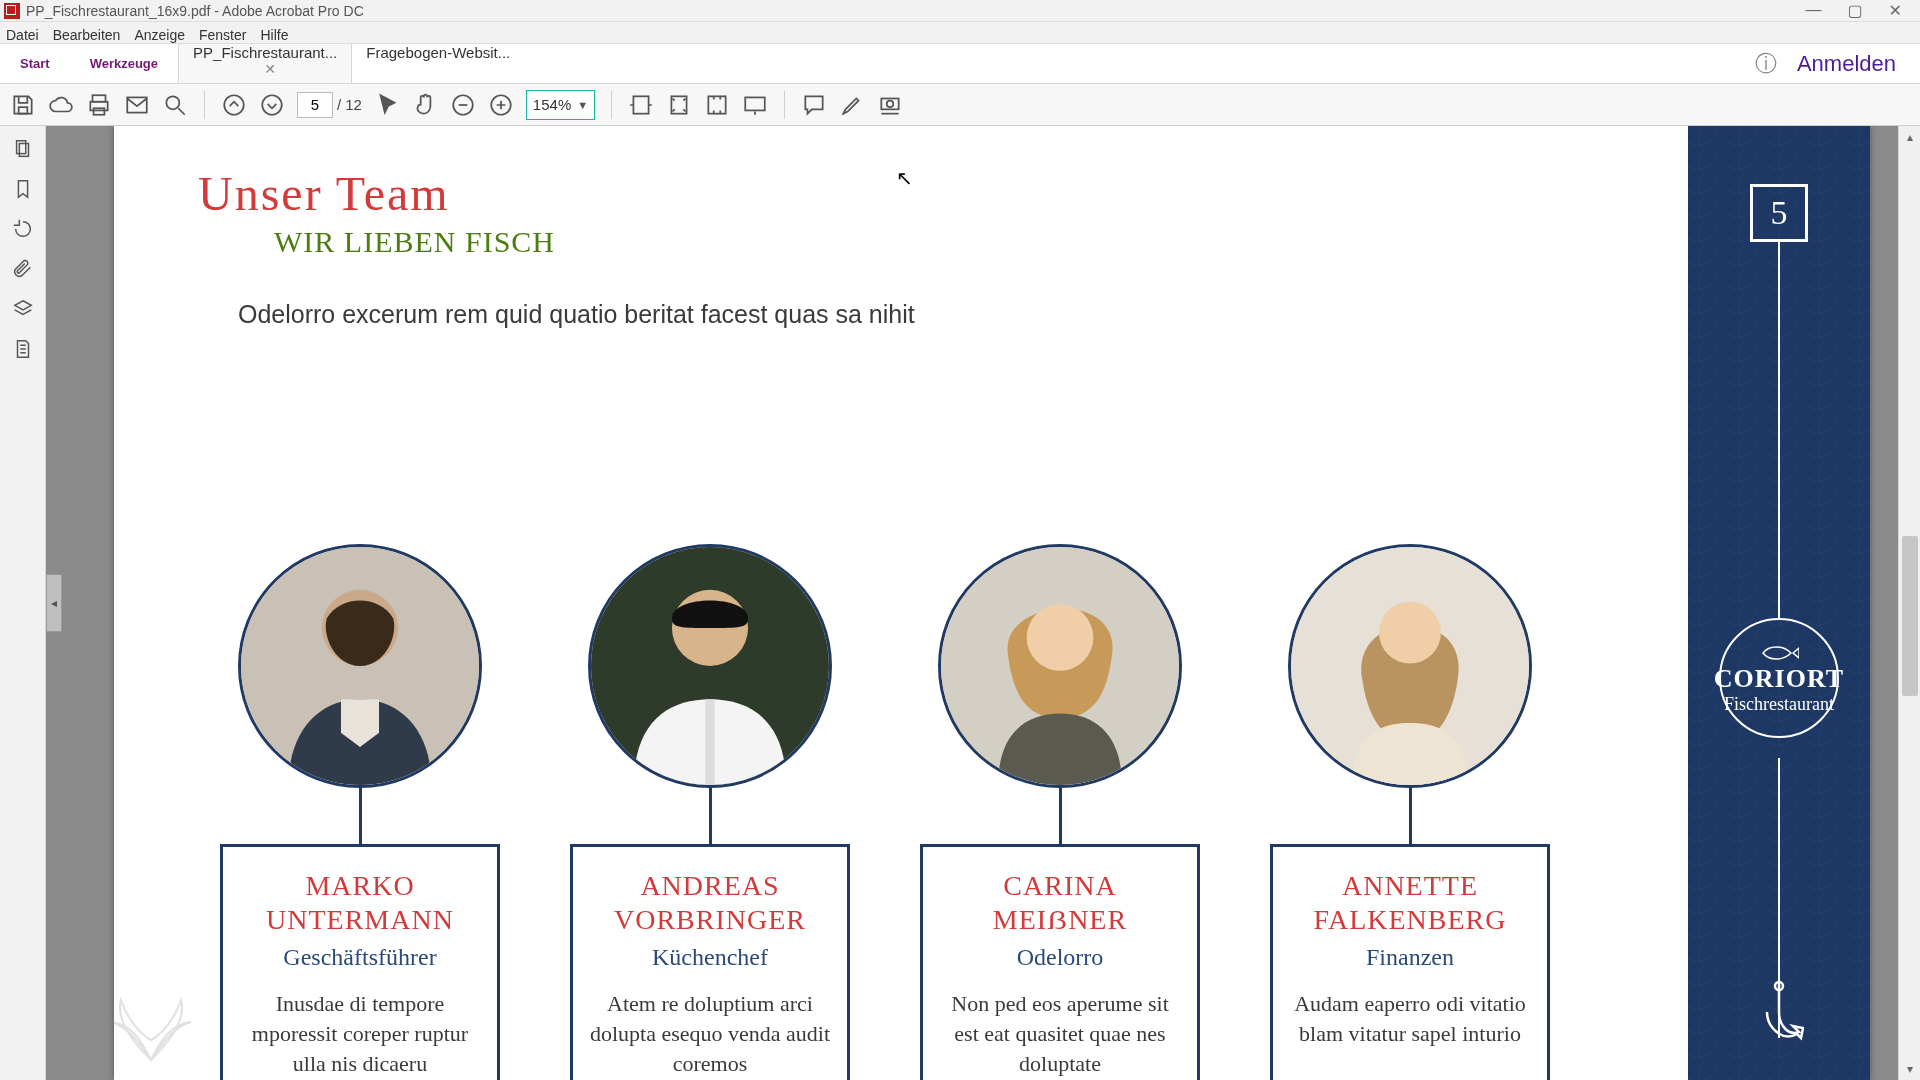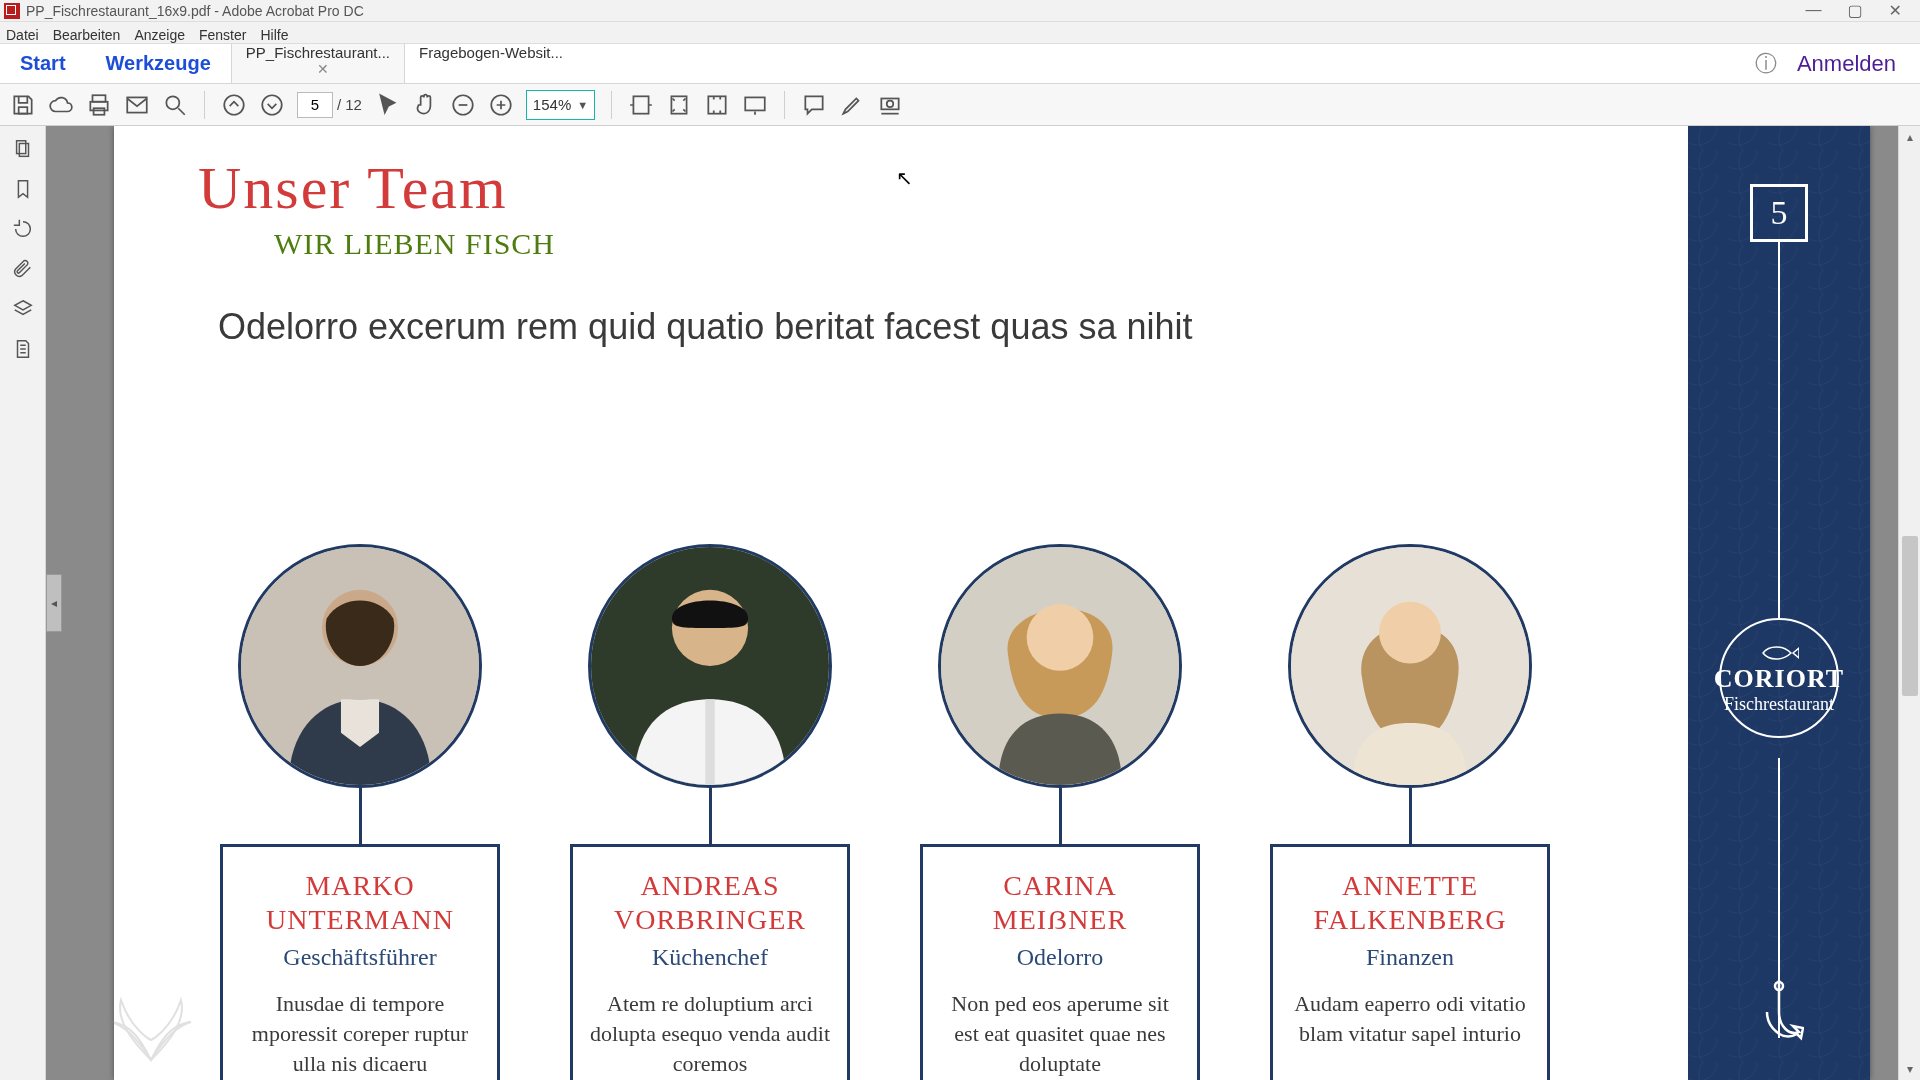--- a/index.html
+++ b/index.html
@@ -7,21 +7,21 @@
   
   .titlebar { height: 22px; background: #f2f2f2; display: flex; align-items: center; font-size: 14px; color: #555; padding-left: 4px; border-bottom: 1px solid #ddd; }
   .titlebar .app-icon { width: 16px; height: 16px; background: #b91c1c; margin-right: 6px; position: relative; }
   .titlebar .app-icon::after { content:""; position:absolute; inset:2px 4px 4px 2px; border:1px solid #fff; }
   .titlebar .win-ctrls { margin-left: auto; display: flex; gap: 26px; padding-right: 18px; color:#666; font-size:16px;}
   .titlebar .win-ctrls span { cursor: default; }
   
   .menubar { height: 22px; background: #f2f2f2; display: flex; align-items: flex-end; font-size: 14px; color: #333; padding-left: 6px; gap: 14px; border-bottom: 1px solid #ddd;}
   
   .tabbar { height: 40px; background: #fff; display: flex; align-items: stretch; border-bottom: 1px solid #d6d6d6; }
-  .tabbar .start, .tabbar .tools { padding: 0 20px; font-size: 20px; display:flex; align-items:center; color:#1d4ed8; font-weight: 600; }
+  .tabbar .start, .tabbar .tools { padding: 0 20px; font-size: 13px; display:flex; align-items:center; color:#701a75; font-weight: 600; }
   .tabbar .start { font-weight: 700; }
   .tabbar .doc-tab { display:flex; align-items:center; padding: 0 14px; font-size: 15px; color:#333; border-left:1px solid #d6d6d6;flex-direction:column; }
   .tabbar .doc-tab.active { background:#f7f7f7; }
   .tabbar .doc-tab .close { margin-left: 10px; color:#888; font-size:14px;}
   .tabbar .right { margin-left:auto; display:flex; align-items:center; gap: 20px; padding-right: 24px; }
   .tabbar .right .help { font-size: 22px; color:#888; }
   .tabbar .right .login { font-size: 22px; font-weight: 400; color:#4c1d95; }
   
   .toolbar { height: 42px; background:#f7f7f7; border-bottom:1px solid #cfcfcf; display:flex; align-items:center; padding: 0 10px; gap: 12px;}
   .toolbar .sep { width:1px; height:28px; background:#cfcfcf; margin: 0 4px;}
@@ -53,23 +53,23 @@
   .side-strip .page-num-box span { color:#fff; font-family: Georgia, serif; font-size:34px; }
   .side-strip .vline1 { position:absolute; top:116px; left:50%; width:2px; height:376px; background:#fff; transform:translateX(-50%);}
   .side-strip .vline2 { position:absolute; top:632px; left:50%; width:2px; height:280px; background:#fff; transform:translateX(-50%);}
   .side-strip .logo { position:absolute; top:492px; left:50%; transform:translateX(-50%); width:148px; text-align:center; color:#fff;}
   .side-strip .logo .circle { width:120px; height:120px; border:2px solid #fff; border-radius:50%; margin:0 auto 0; position:relative; display:flex; flex-direction:column; align-items:center; justify-content:center;}
   .side-strip .logo .brand { font-family: Georgia, serif; font-weight:700; font-size:26px; letter-spacing:1px;}
   .side-strip .logo .sub { font-family: "Brush Script MT", cursive; font-size:18px;}
   .side-strip .hook { position:absolute; bottom:30px; left:50%; transform:translateX(-50%); color:#fff; }
 
   .content { position:absolute; left:60px; top:20px; right:200px; }
-  .h-script { font-family: "Brush Script MT", "Segoe Script", cursive; color:#d33a3a; font-size:60px; margin-left:24px; margin-top:8px; letter-spacing:2px;}
+  .h-script { font-family: "Brush Script MT", "Segoe Script", cursive; color:#d33a3a; font-size:48px; margin-left:24px; margin-top:20px; letter-spacing:2px;}
   .h-sub { font-family: Georgia, serif; color:#4d7c0f; font-size:30px; margin-left:100px; margin-top:4px; letter-spacing:1px;}
-  .intro { font-family: Georgia, serif; color:#3a3a3a; font-size:36px; line-height:1.75; margin-left:44px; margin-top:34px; max-width:1000px;}
+  .intro { font-family: Georgia, serif; color:#3a3a3a; font-size:25px; line-height:1.75; margin-left:64px; margin-top:34px; max-width:1000px;}
 
   .team { position:absolute; left:106px; top:418px; display:flex; gap:70px; }
   .card { width:280px; display:flex; flex-direction:column; align-items:center; }
   .portrait { width:244px; height:244px; border-radius:50%; border:3px solid #203a64; background:#ddd; overflow:hidden; display:flex; align-items:center; justify-content:center;}
   .portrait svg { width:100%; height:100%; }
   .stem { width:3px; height:56px; background:#203a64; }
   .box { width:280px; border:3px solid #203a64; padding:22px 14px 26px; text-align:center; height:272px; }
   .box .name { font-family: Georgia, serif; color:#d33a3a; font-size:28px; line-height:1.2; letter-spacing:1px;}
   .box .role { font-family: Georgia, serif; color:#2b4a78; font-size:24px; margin-top:8px;}
   .box .desc { font-family: Georgia, serif; color:#3a3a3a; font-size:22px; line-height:1.35; margin-top:18px;}

